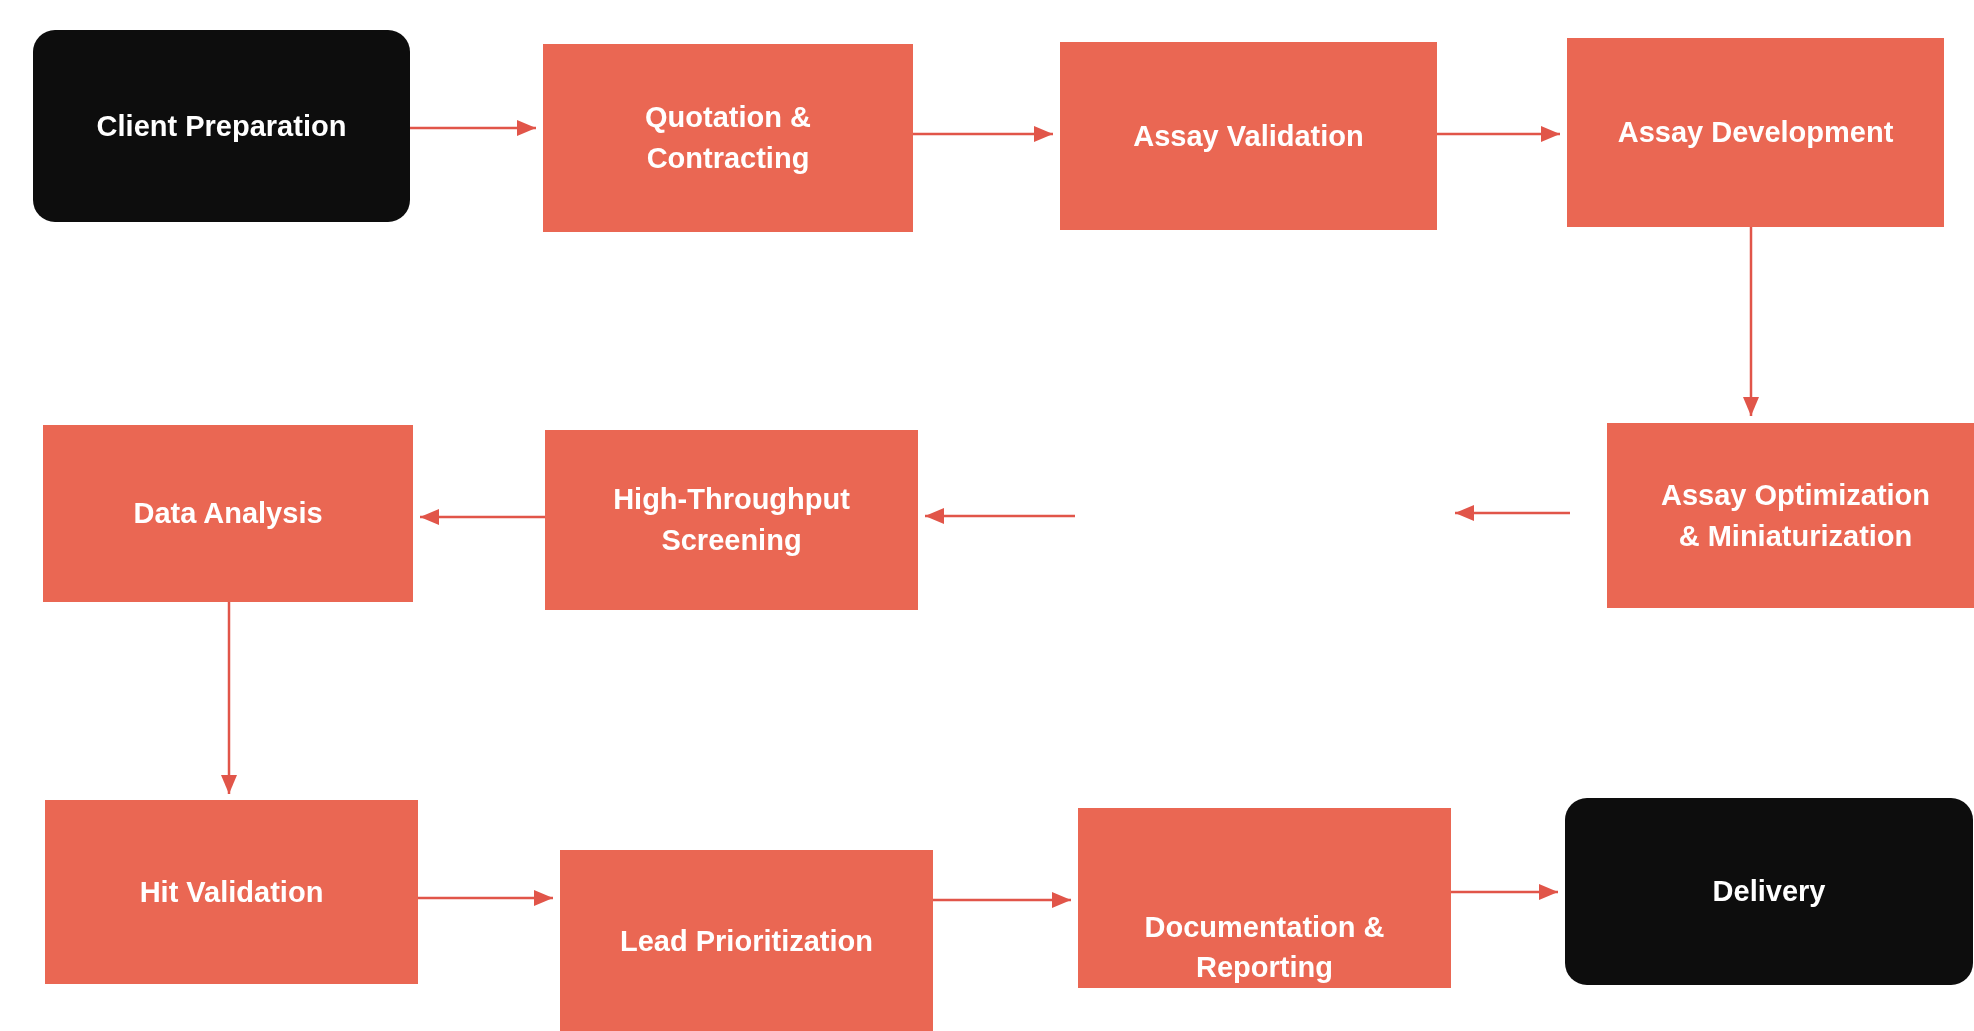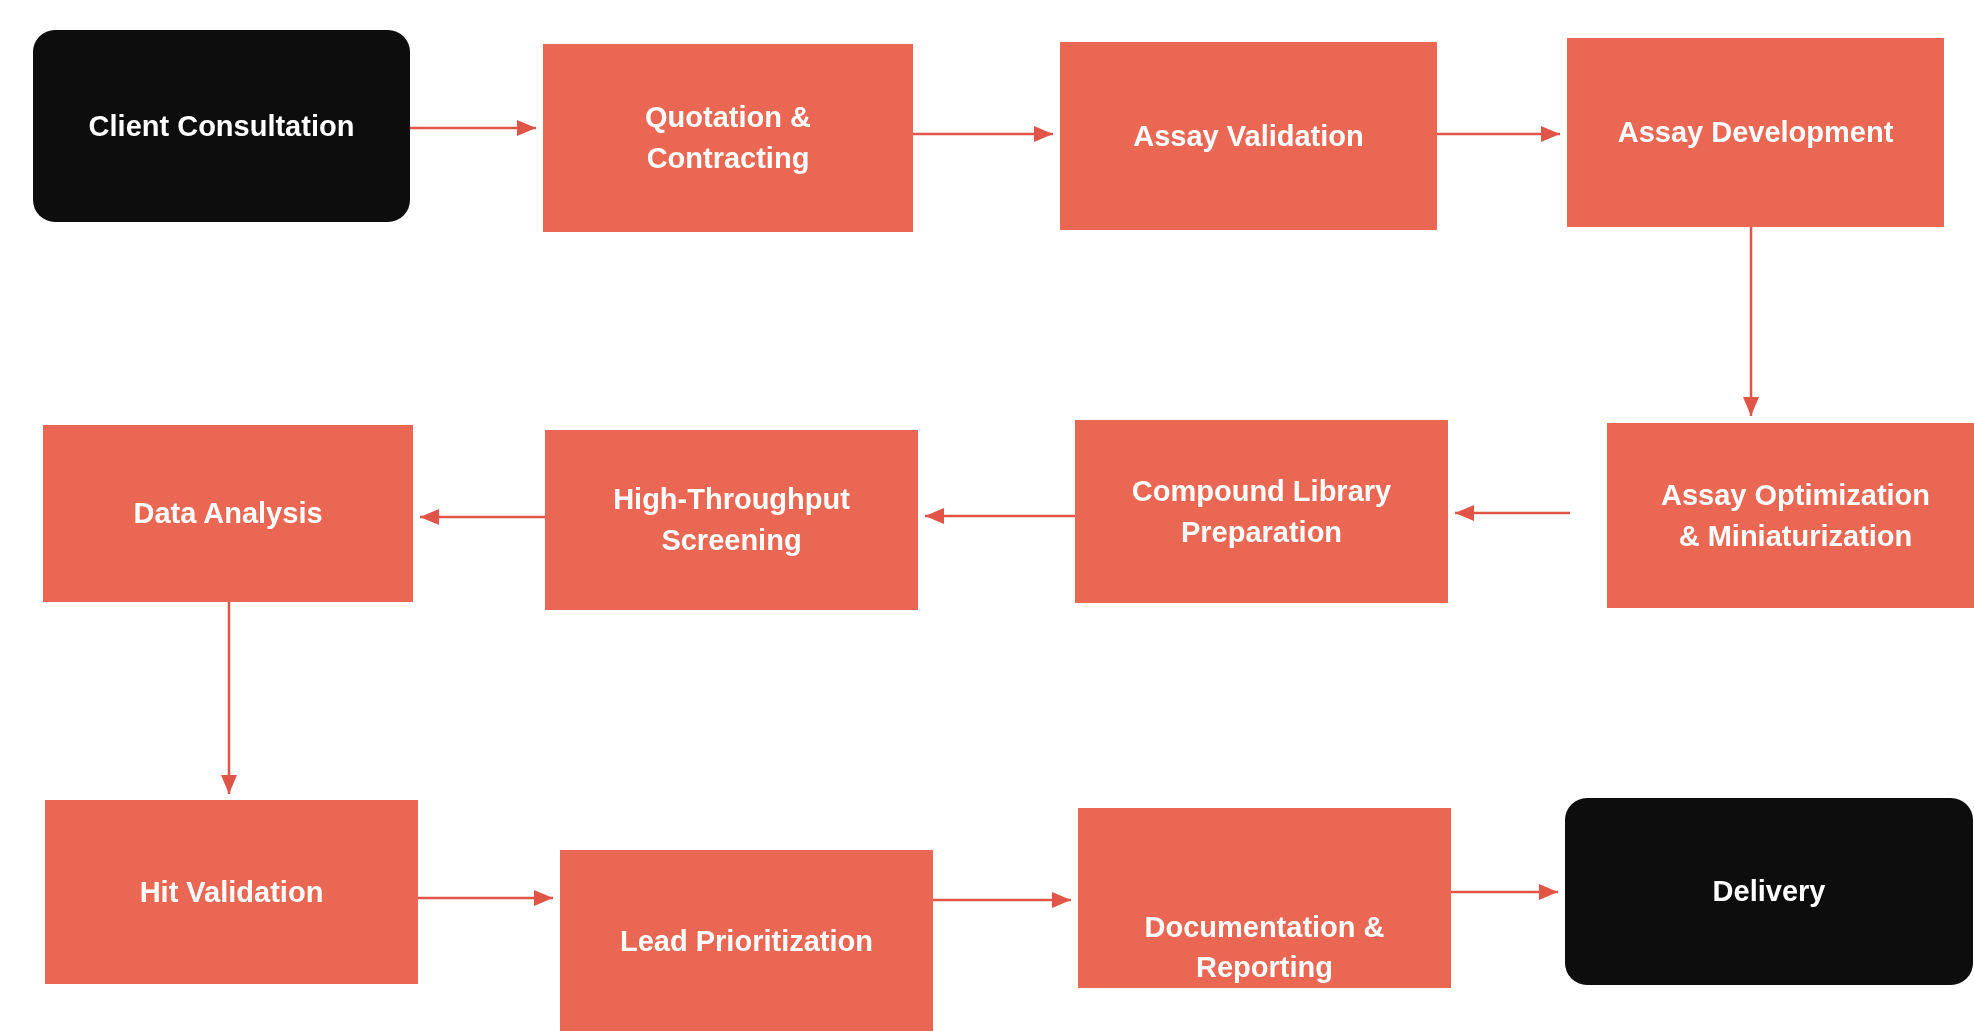--- a/index.html
+++ b/index.html
@@ -78,37 +78,34 @@
     <line class="edge" x1="1570" y1="513" x2="1455" y2="513" marker-end="url(#ah)"></line>
     <line class="edge" x1="1075" y1="516" x2="925" y2="516" marker-end="url(#ah)"></line>
     <line class="edge" x1="545" y1="517" x2="420" y2="517" marker-end="url(#ah)"></line>
     <line class="edge" x1="229" y1="602" x2="229" y2="794" marker-end="url(#ah)"></line>
     <line class="edge" x1="418" y1="898" x2="553" y2="898" marker-end="url(#ah)"></line>
     <line class="edge" x1="933" y1="900" x2="1071" y2="900" marker-end="url(#ah)"></line>
     <line class="edge" x1="1451" y1="892" x2="1558" y2="892" marker-end="url(#ah)"></line>
   </svg>
 
   <div class="node terminal n1">
-    <span class="label">Client Consultation</span>
+    <span class="label">Client Preparation</span>
   </div>
   <div class="node process n2">
     <span class="label">Quotation &amp; Contracting</span>
   </div>
   <div class="node process n3">
     <span class="label">Assay Validation</span>
   </div>
   <div class="node process n4">
     <span class="label">Assay Development</span>
   </div>
 
   <div class="node process n5">
     <span class="label">Assay Optimization &amp; Miniaturization</span>
-  </div>
-  <div class="node process n6">
-    <span class="label">Compound Library Preparation</span>
   </div>
   <div class="node process n7">
     <span class="label">High-Throughput Screening</span>
   </div>
   <div class="node process n8">
     <span class="label">Data Analysis</span>
   </div>
 
   <div class="node process n9">
     <span class="label">Hit Validation</span>

